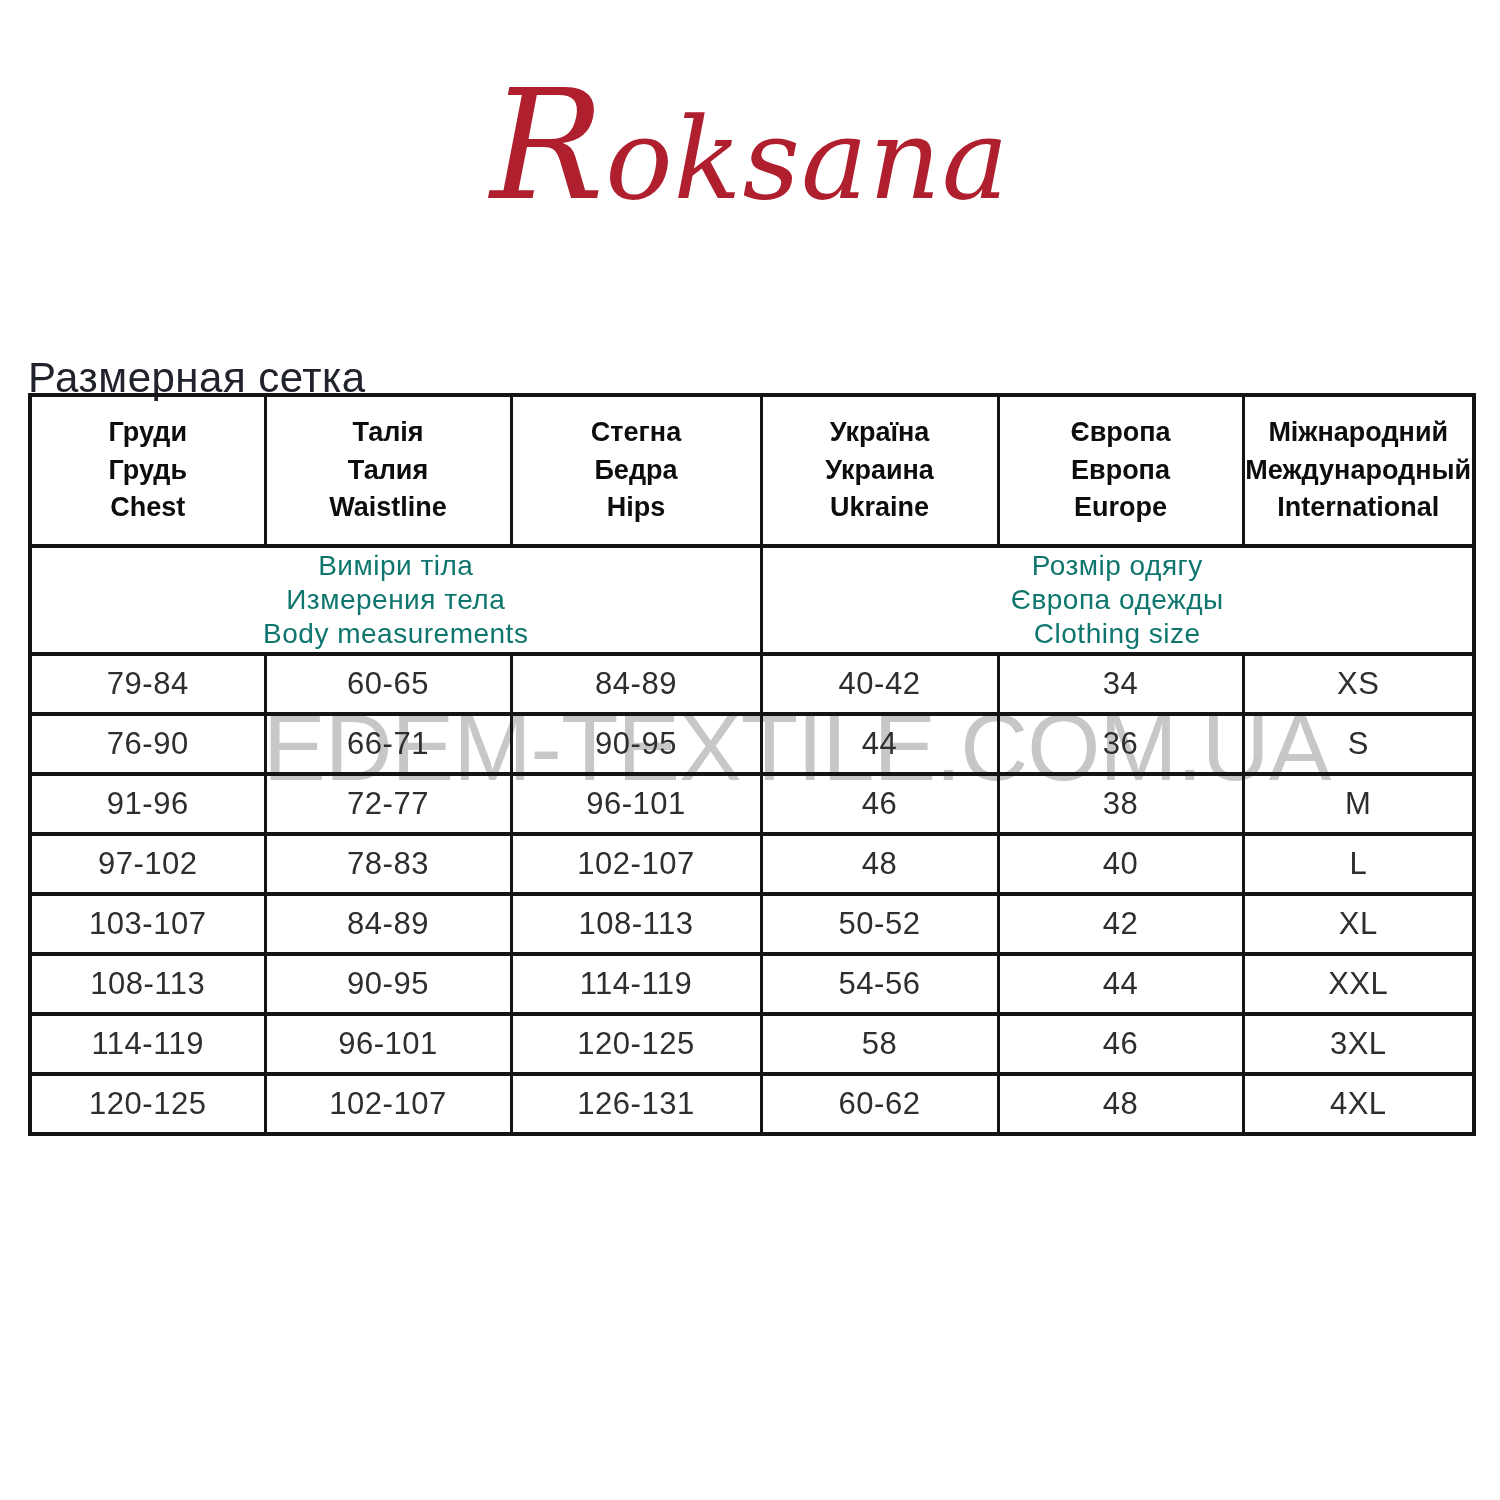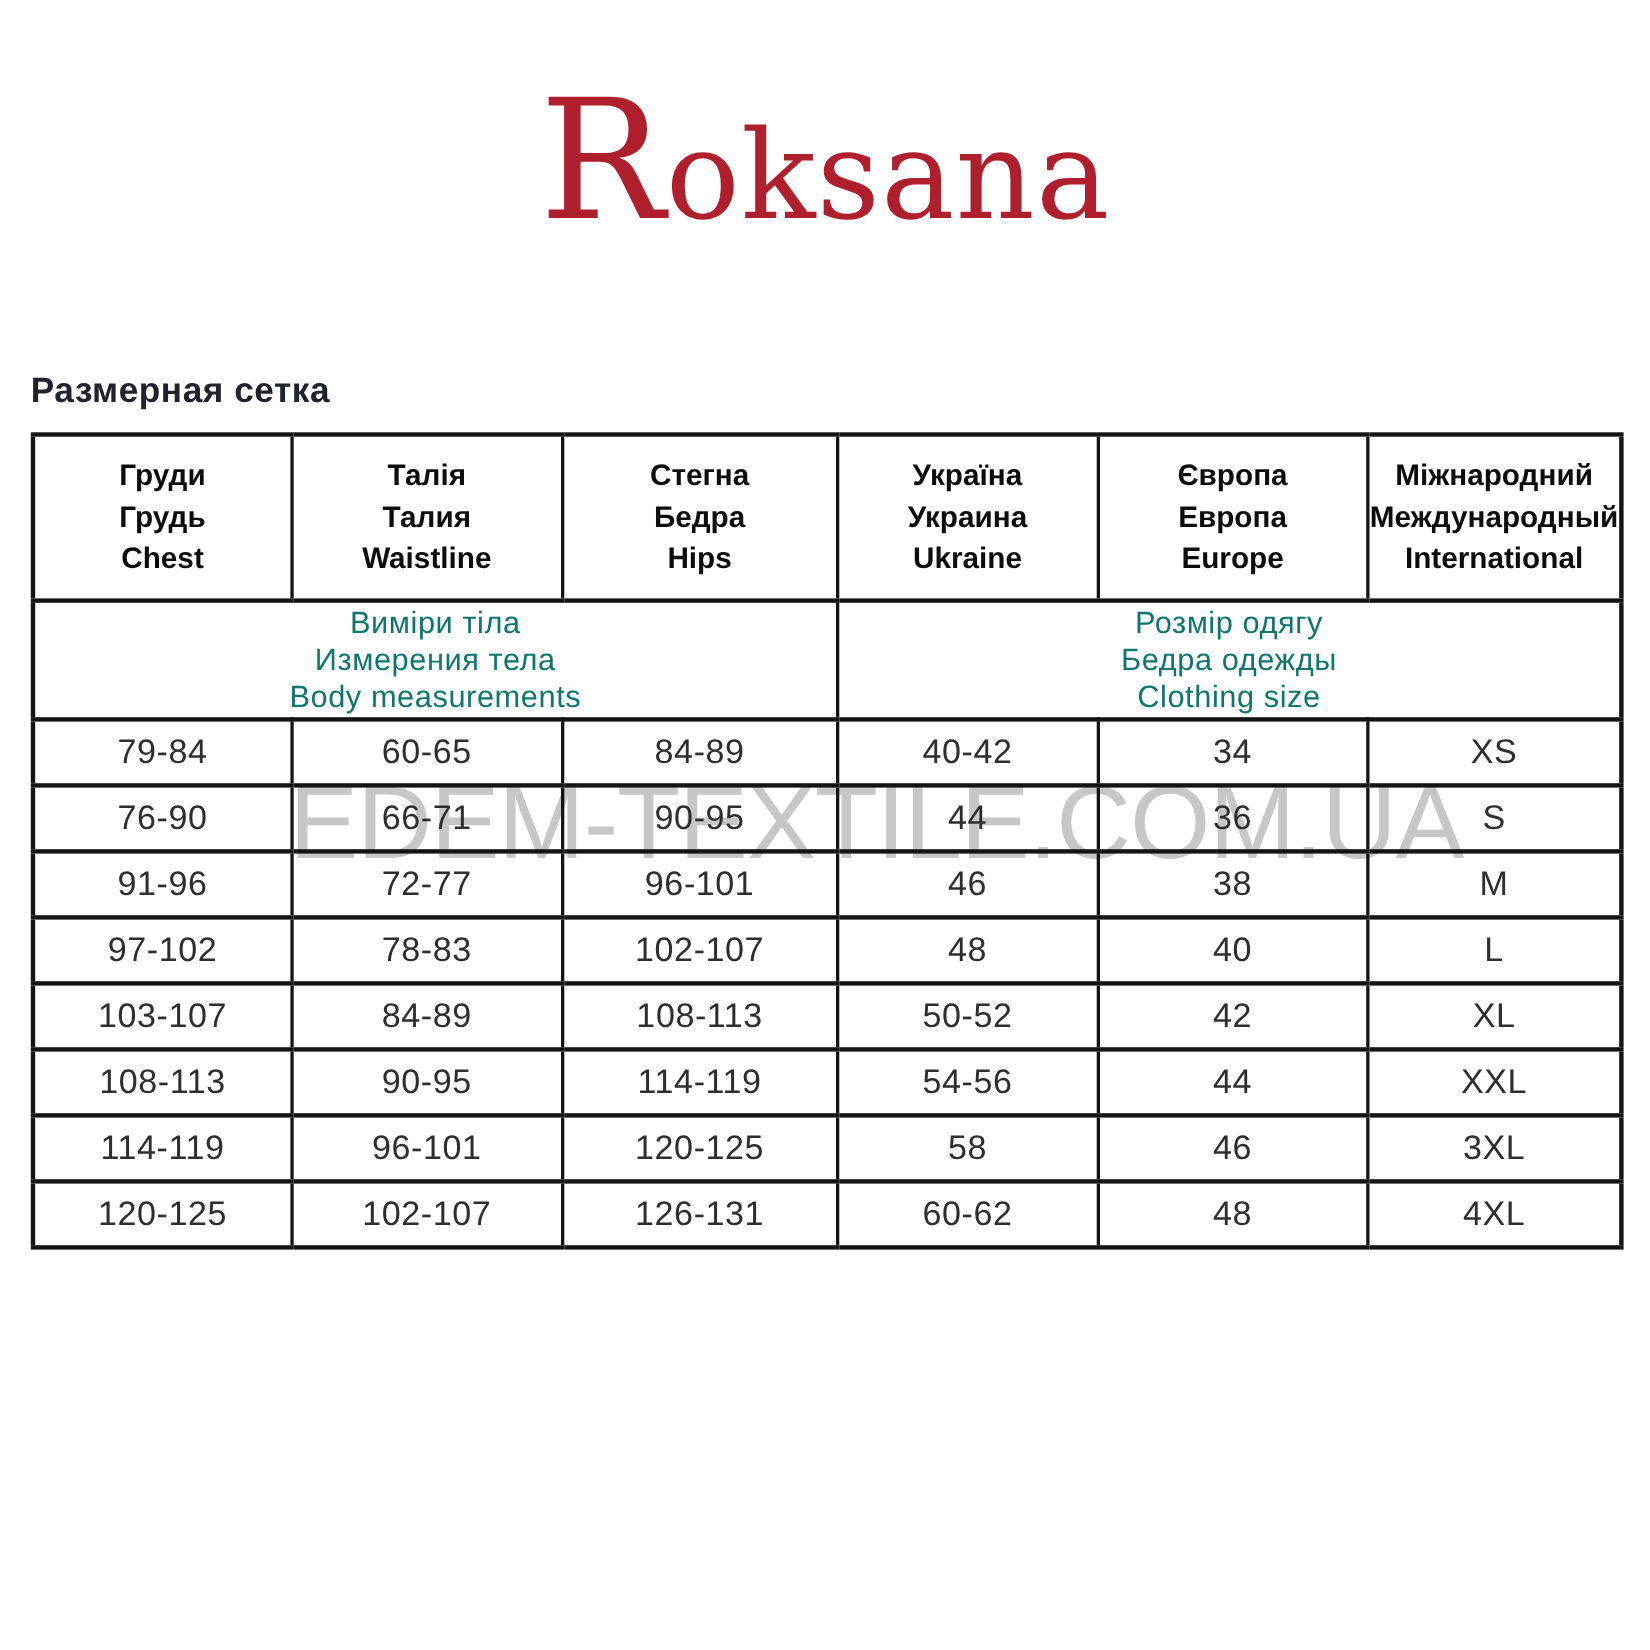--- a/index.html
+++ b/index.html
@@ -17,37 +17,38 @@
   }
 
   
   .logo {
     position: absolute;
     top: 48px;
     left: 0;
     width: 1500px;
     text-align: center;
     font-family: "DejaVu Serif", serif;
+    font-style: italic;
     font-size: 112px;
     line-height: 1.3;
     color: #b01f2e;
     letter-spacing: 1px;
     user-select: none;
   }
   .logo::first-letter {
     font-size: 1.35em;
   }
 
   
   .page-title {
     position: absolute;
     left: 28px;
-    top: 336px;
-    font-size: 32px;
-    font-weight: bold;
+    top: 354px;
+    font-size: 42px;
+    font-weight: normal;
     color: #20232b;
     letter-spacing: 0.5px;
   }
 
   
   .watermark {
     position: absolute;
     left: 263px;
     top: 694px;
     font-size: 94px;
@@ -158,21 +159,21 @@
     </tr>
 
     <tr>
       <td class="group-header" colspan="3">
         <span class="hline">Виміри тіла</span>
         <span class="hline">Измерения тела</span>
         <span class="hline">Body measurements</span>
       </td>
       <td class="group-header" colspan="3">
         <span class="hline">Розмір одягу</span>
-        <span class="hline">Бедра одежды</span>
+        <span class="hline">Європа одежды</span>
         <span class="hline">Clothing size</span>
       </td>
     </tr>
 
     <tr>
       <td class="data-cell">79-84</td>
       <td class="data-cell">60-65</td>
       <td class="data-cell">84-89</td>
       <td class="data-cell">40-42</td>
       <td class="data-cell">34</td>

